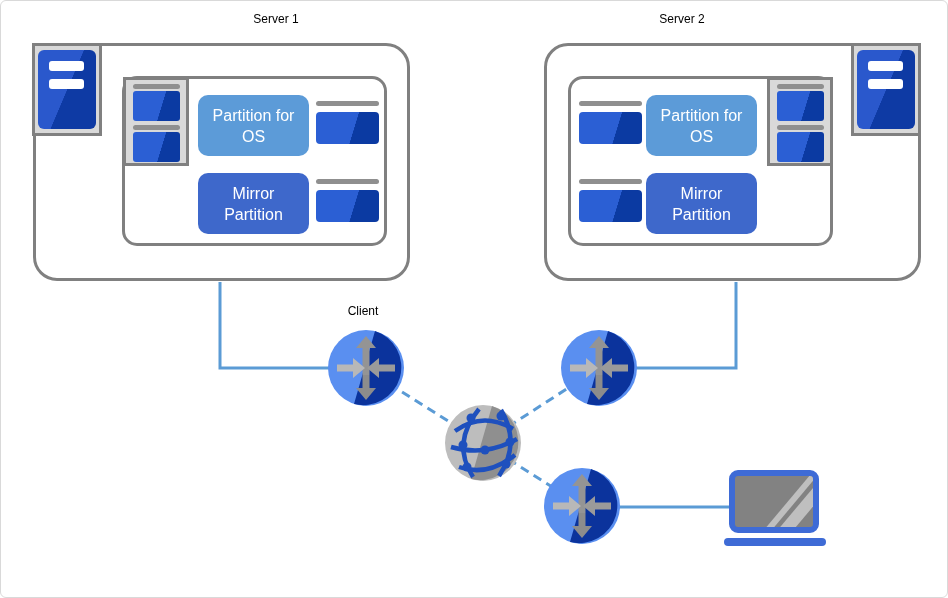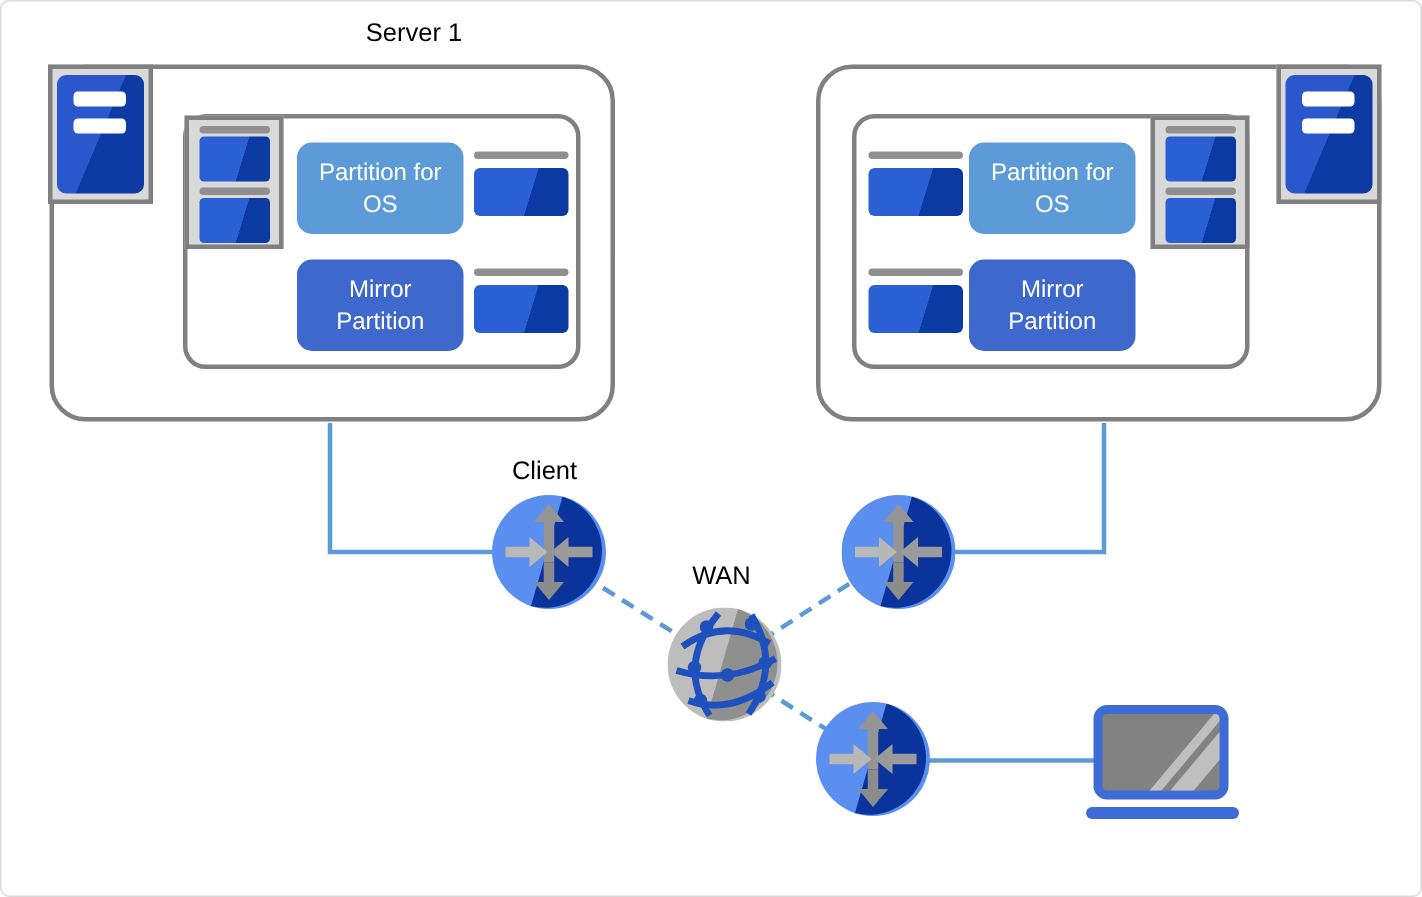--- a/index.html
+++ b/index.html
@@ -5,21 +5,21 @@
   * { margin:0; padding:0; box-sizing:border-box; }
   html,body { background:#fff; font-family:"Liberation Sans", sans-serif; }
   .canvas {
     position:relative; width:948px; height:598px; background:#fff;
     border:1px solid #D9D9D9; border-radius:6px; overflow:hidden;
   }
   .links { position:absolute; left:0; top:0; z-index:0; }
   .links .solid, .links .dash { stroke: var(--connector,#5B9BD5); stroke-width:3; fill:none; }
   .links .dash { stroke-dasharray: 9 6; }
   .label { position:absolute; width:150px; text-align:center; color:#000;
-           font-size:17px; z-index:3; white-space:nowrap; }
+           font-size:12px; z-index:3; white-space:nowrap; }
 
   .outer-box { position:absolute; width:377px; height:238px; background:#fff;
     border:3px solid var(--box-border,#808080); border-radius:24px; z-index:1; }
   .inner-box { position:absolute; width:265px; height:170px; background:#fff;
     border:3px solid var(--box-border,#808080); border-radius:15px; z-index:1; }
 
   .tray { position:absolute; background:var(--tray-fill,#D9D9D9);
     border:3px solid var(--box-border,#808080); z-index:2; }
 
   .tower-box { width:70px; height:93px; padding:4px 3px; }
@@ -105,20 +105,21 @@
       <div class="bar"></div>
       <div class="platter"></div>
     </div>
 
   <div class="partition mirror" style="left:197px; top:172px;">Mirror Partition</div>
   <div class="disk" style="left:315px; top:178px;">
       <div class="bar"></div>
       <div class="platter"></div>
     </div>
 
+  <div class="label" style="left:606px; top:11px;">Server 2</div>
   <div class="outer-box" style="left:543px; top:42px;"></div>
   <div class="inner-box" style="left:567px; top:75px;"></div>
 
   <div class="tray tower-box" style="left:850px; top:42px;">
     <div class="tower">
       <div class="slot s1"></div>
       <div class="slot s2"></div>
     </div>
   </div>
 
@@ -173,21 +174,20 @@
     <svg viewBox="0 0 76 76" width="76" height="76">
       <circle class="r-light" cx="38" cy="38" r="38"></circle>
       <path class="r-dark" d="M47 1 A38 38 0 0 1 26 74 Z"></path>
       <path fill="#949494" d="M38 6 L48 18 L41.5 18 L41.5 45 L34.5 45 L34.5 18 L28 18 Z"></path>
       <path fill="#8C8C8C" d="M38 70 L48 58 L41.5 58 L41.5 45 L34.5 45 L34.5 58 L28 58 Z"></path>
       <path fill="#B8B8B8" d="M37 38 L25 48 L25 41.5 L9 41.5 L9 34.5 L25 34.5 L25 28 Z"></path>
       <path fill="#9A9A9A" d="M39 38 L51 28 L51 34.5 L67 34.5 L67 41.5 L51 41.5 L51 48 Z"></path>
     </svg>
   </div>
 
-  <div class="label" style="left:405px; top:373px;">WAN</div>
   <div class="icon76" style="left:444px; top:404px;">
     <svg viewBox="0 0 76 76" width="76" height="76">
       <circle class="g-light" cx="38" cy="38" r="38"></circle>
       <path class="g-dark" d="M47 1 A38 38 0 0 1 26 74 Z"></path>
       <g class="g-net">
         <path d="M10 26 Q38 6 68 24"></path>
         <path d="M6 42 Q40 52 72 34"></path>
         <path d="M14 62 Q42 72 70 50"></path>
         <path d="M34 4 Q6 38 28 72"></path>
         <path d="M56 5 Q76 38 54 71"></path>

